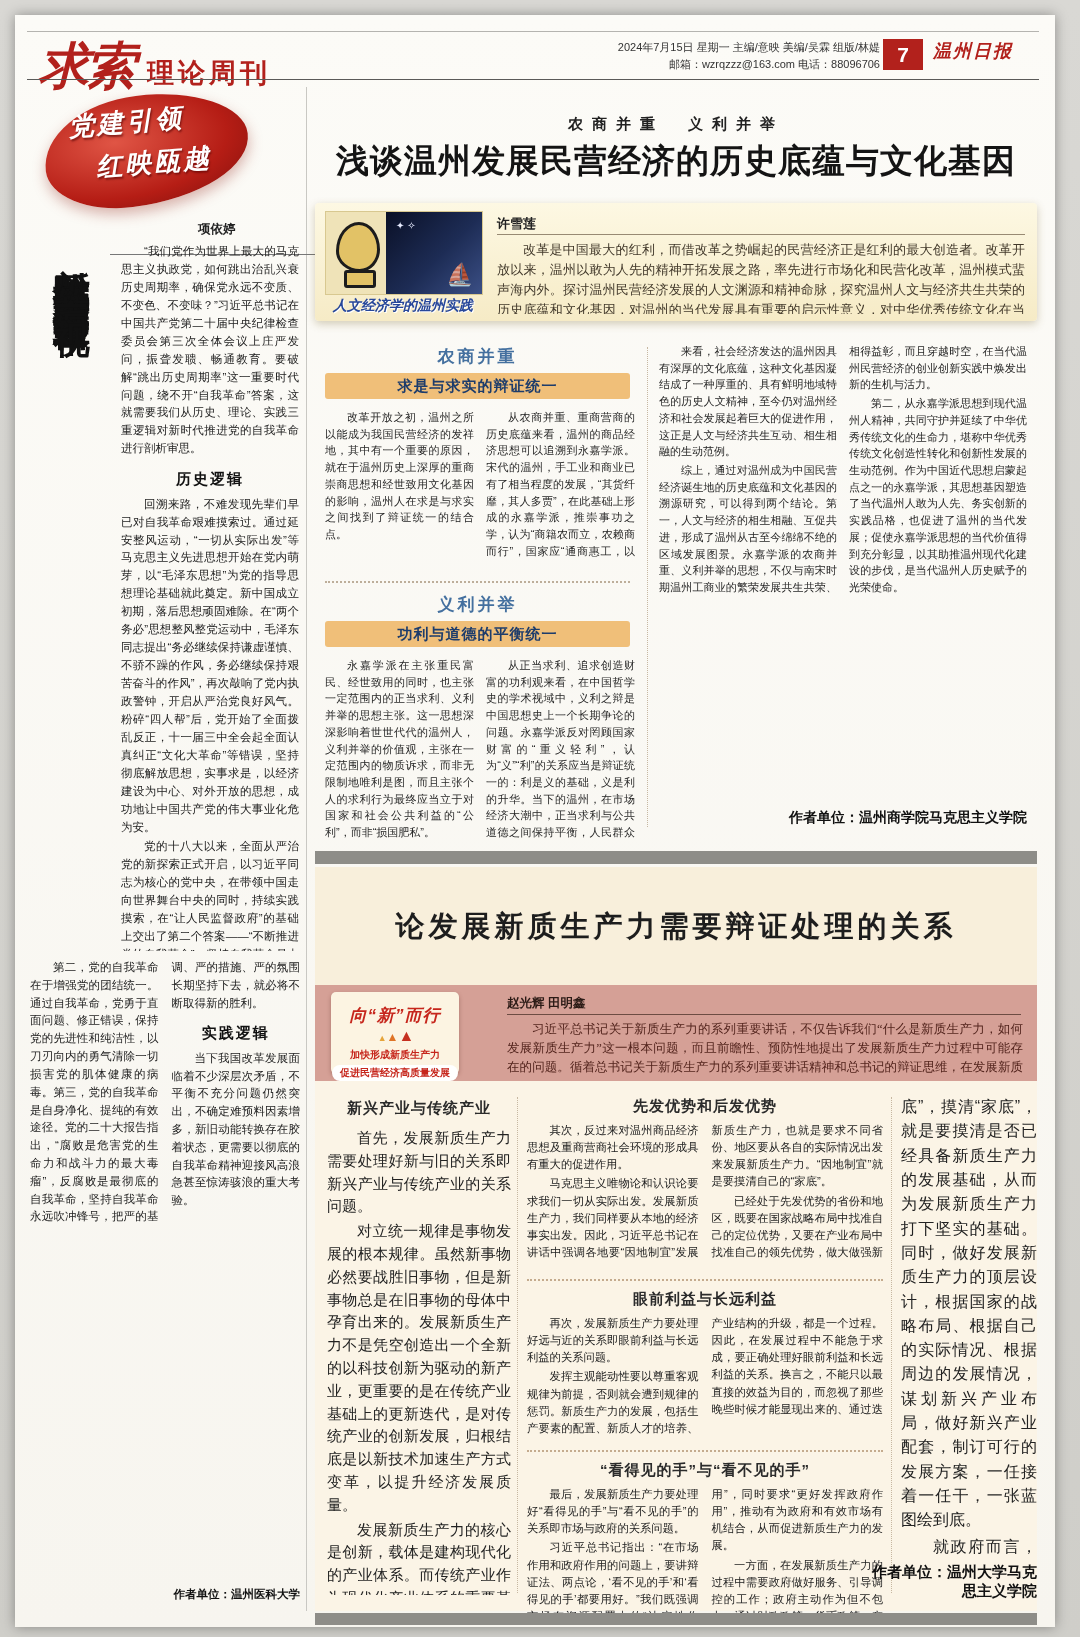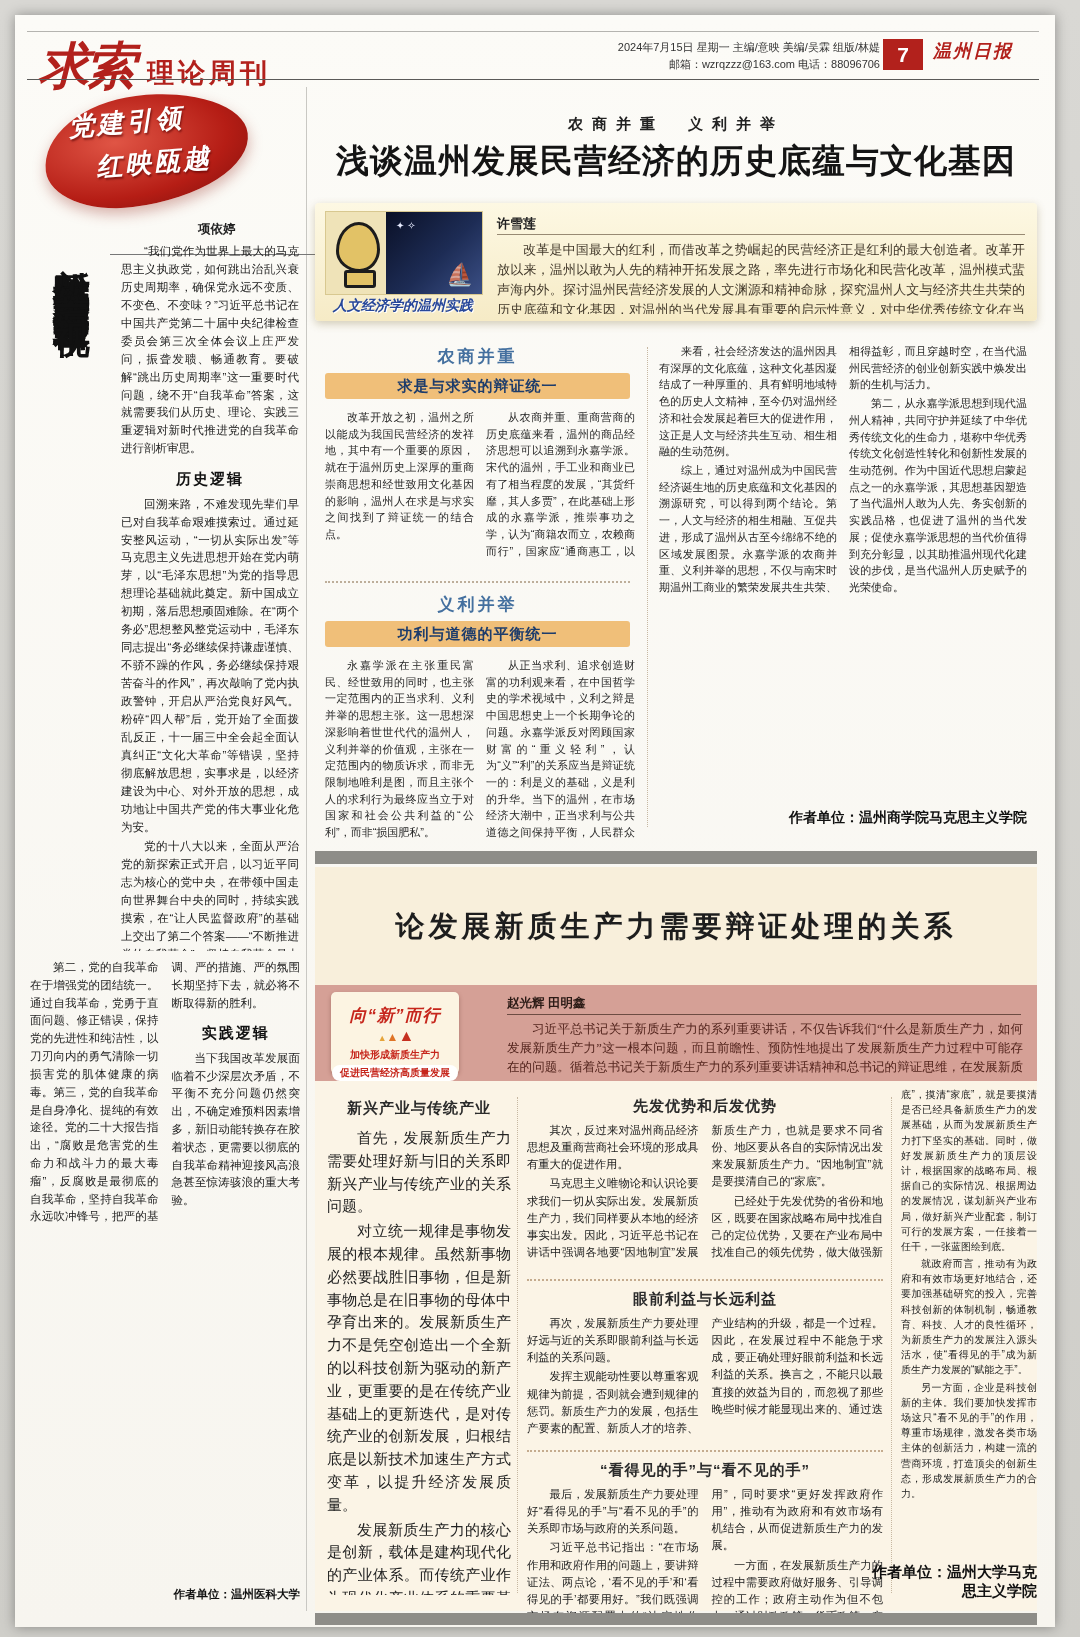--- a/index.html
+++ b/index.html
@@ -114,22 +114,22 @@
     color:#53241d;text-align:justify;text-indent:2em;}
   .b-body{left:300px;top:1066px;width:722px;height:530px;background:#fbf4e6;}
   .b-sub{text-align:center;font-size:15px;font-weight:900;color:#2b2b2b;letter-spacing:1px;margin:0 0 6px 0;}
   .b-col1{position:absolute;left:12px;top:46px;width:184px;height:468px;overflow:hidden;
     font-size:15px;line-height:1.52;text-align:justify;}
   .b-sub1{position:absolute;left:12px;top:18px;width:184px;}
   .b-group{position:absolute;left:212px;top:16px;width:356px;}
   .b-2col{column-count:2;column-gap:13px;overflow:hidden;font-size:11.3px;line-height:1.52;text-align:justify;}
   .h150{height:148px;} .h128{height:126px;} .h142{height:140px;}
   .b-dh{border-top:2px dotted #c4ab8e;margin:9px 0;}
-  .b-col4{position:absolute;left:586px;top:6px;width:136px;height:460px;overflow:hidden;
-    font-size:10px;line-height:1.52;text-align:justify;}
+  .b-col4{position:absolute;left:586px;top:14px;width:136px;height:460px;overflow:hidden;
+    font-size:16px;line-height:1.52;text-align:justify;}
   .b-author{position:absolute;left:556px;top:482px;width:166px;text-align:right;
     font-weight:bold;font-size:15px;color:#111;}
 </style>
 </head>
 <body>
 
 <div class="page">
 
   <div class="abs hdr-topline"></div>
   <div class="abs masthead">求索</div>

